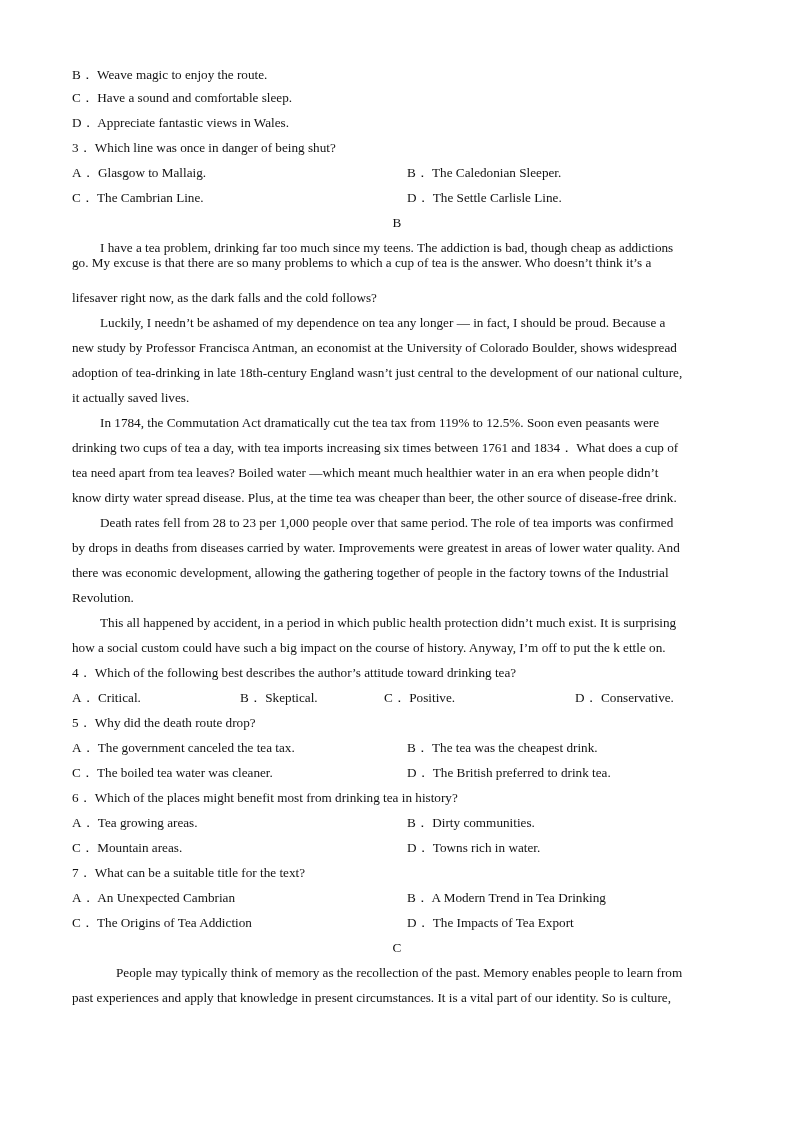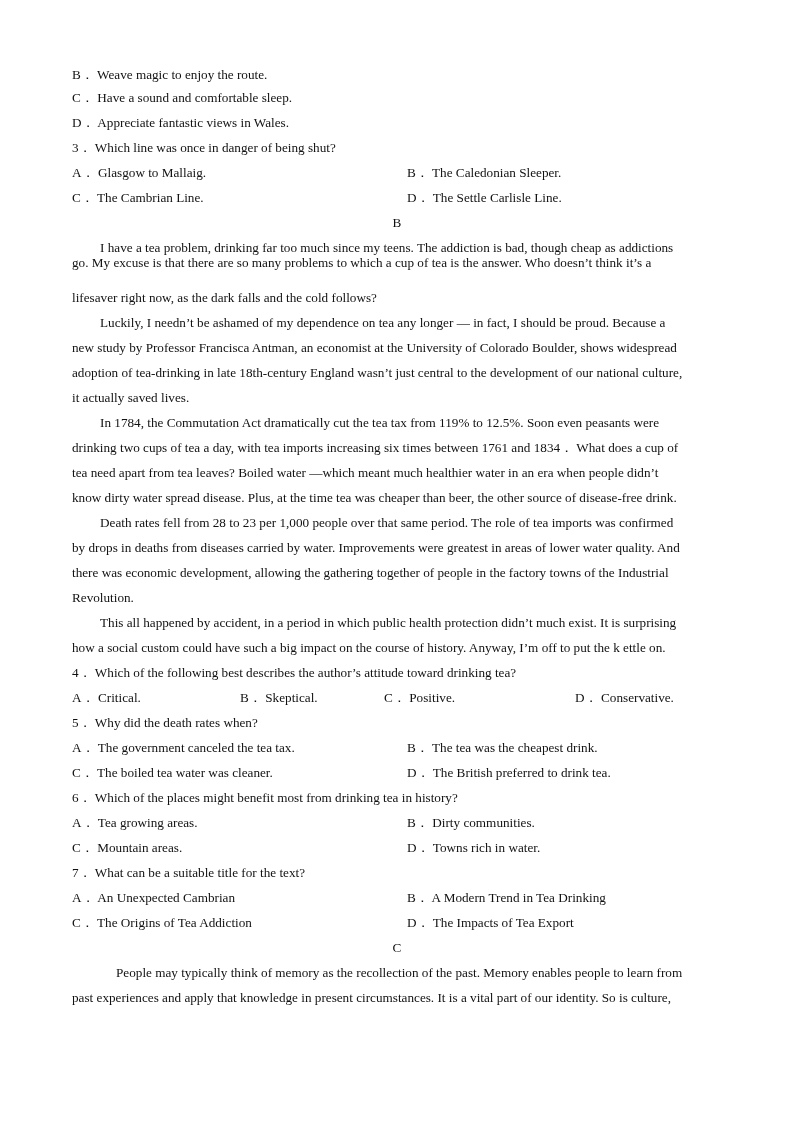--- a/index.html
+++ b/index.html
@@ -48,21 +48,21 @@
 
 <div class="line" style="top:615px;left:100px">This all  happened by accident, in a period in which public  health protection didn’t much exist.  It is surprising</div>
 <div class="line" style="top:640px">how a social custom could have such a big impact on the course of history. Anyway, I’m off to put the k ettle on.</div>
 
 <div class="line" style="top:665px"><span>4．</span> <span>Which of the following  best describes the author’s attitude toward drinking tea?</span></div>
 <div class="line" style="top:690px"><span>A．</span> <span>Critical.</span></div>
 <div class="line q4b" style="top:690px"><span>B．</span> <span>Skeptical.</span></div>
 <div class="line q4c" style="top:690px"><span>C．</span> <span>Positive.</span></div>
 <div class="line q4d" style="top:690px"><span>D．</span> <span>Conservative.</span></div>
 
-<div class="line" style="top:715px"><span>5．</span> <span>Why did the death rates when?</span></div>
+<div class="line" style="top:715px"><span>5．</span> <span>Why did the death route drop?</span></div>
 <div class="line" style="top:740px"><span>A．</span> <span>The government canceled the tea tax.</span></div>
 <div class="line col2" style="top:740px"><span>B．</span> <span>The tea was the cheapest drink.</span></div>
 <div class="line" style="top:765px"><span>C．</span> <span>The boiled  tea water was cleaner.</span></div>
 <div class="line col2" style="top:765px"><span>D．</span> <span>The British  preferred to drink tea.</span></div>
 
 <div class="line" style="top:790px"><span>6．</span> <span>Which of the places might benefit most from drinking tea in history?</span></div>
 <div class="line" style="top:815px"><span>A．</span> <span>Tea growing areas.</span></div>
 <div class="line col2" style="top:815px"><span>B．</span> <span>Dirty communities.</span></div>
 <div class="line" style="top:840px"><span>C．</span> <span>Mountain areas.</span></div>
 <div class="line col2" style="top:840px"><span>D．</span> <span>Towns rich in water.</span></div>

